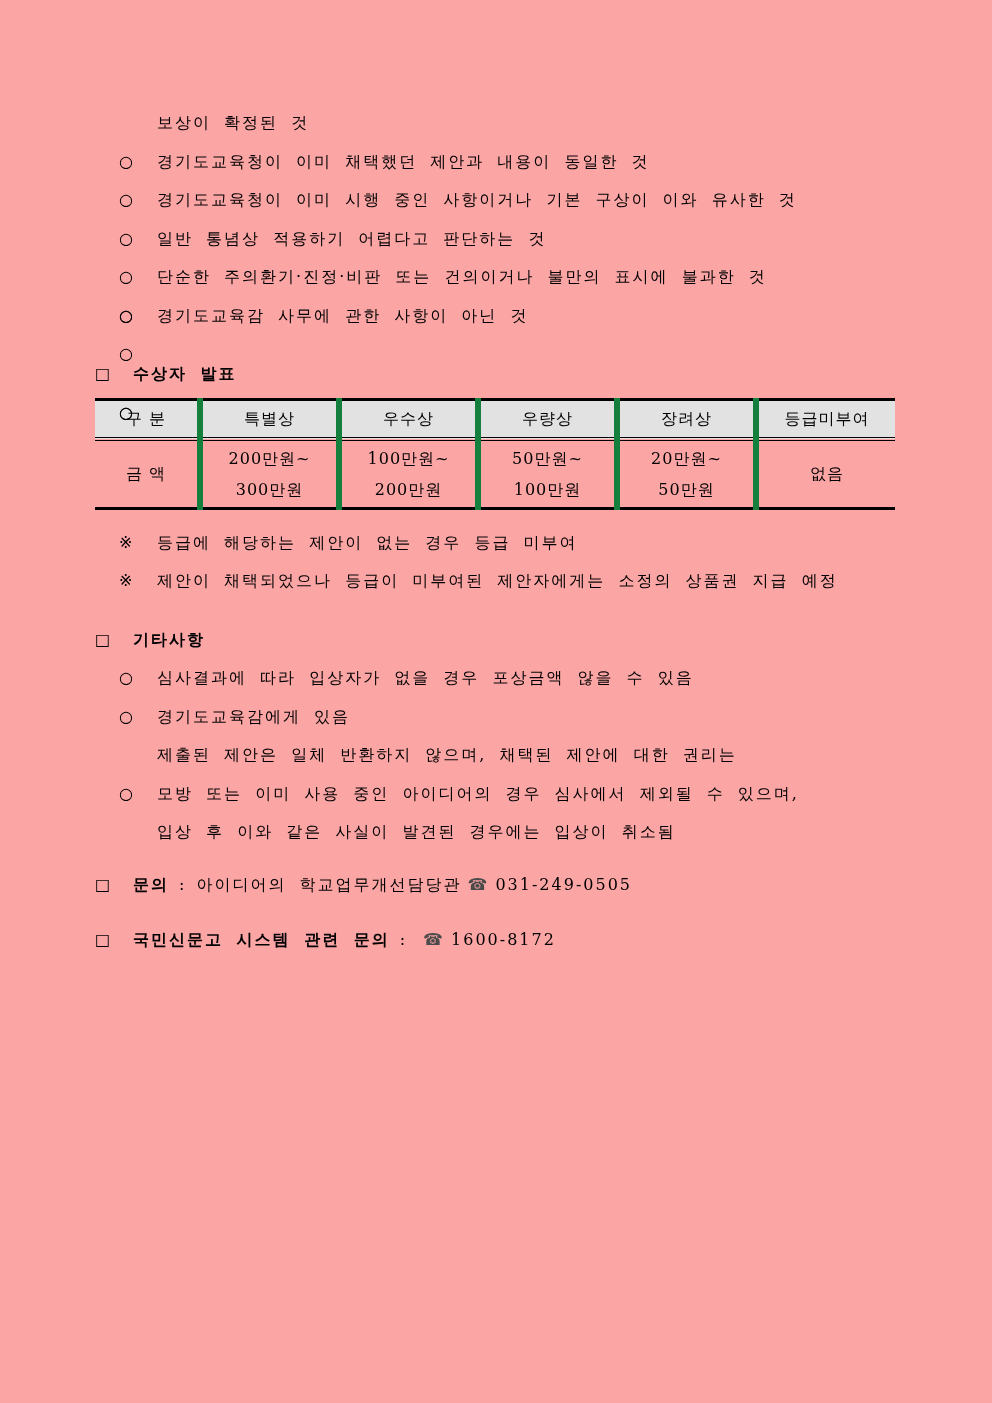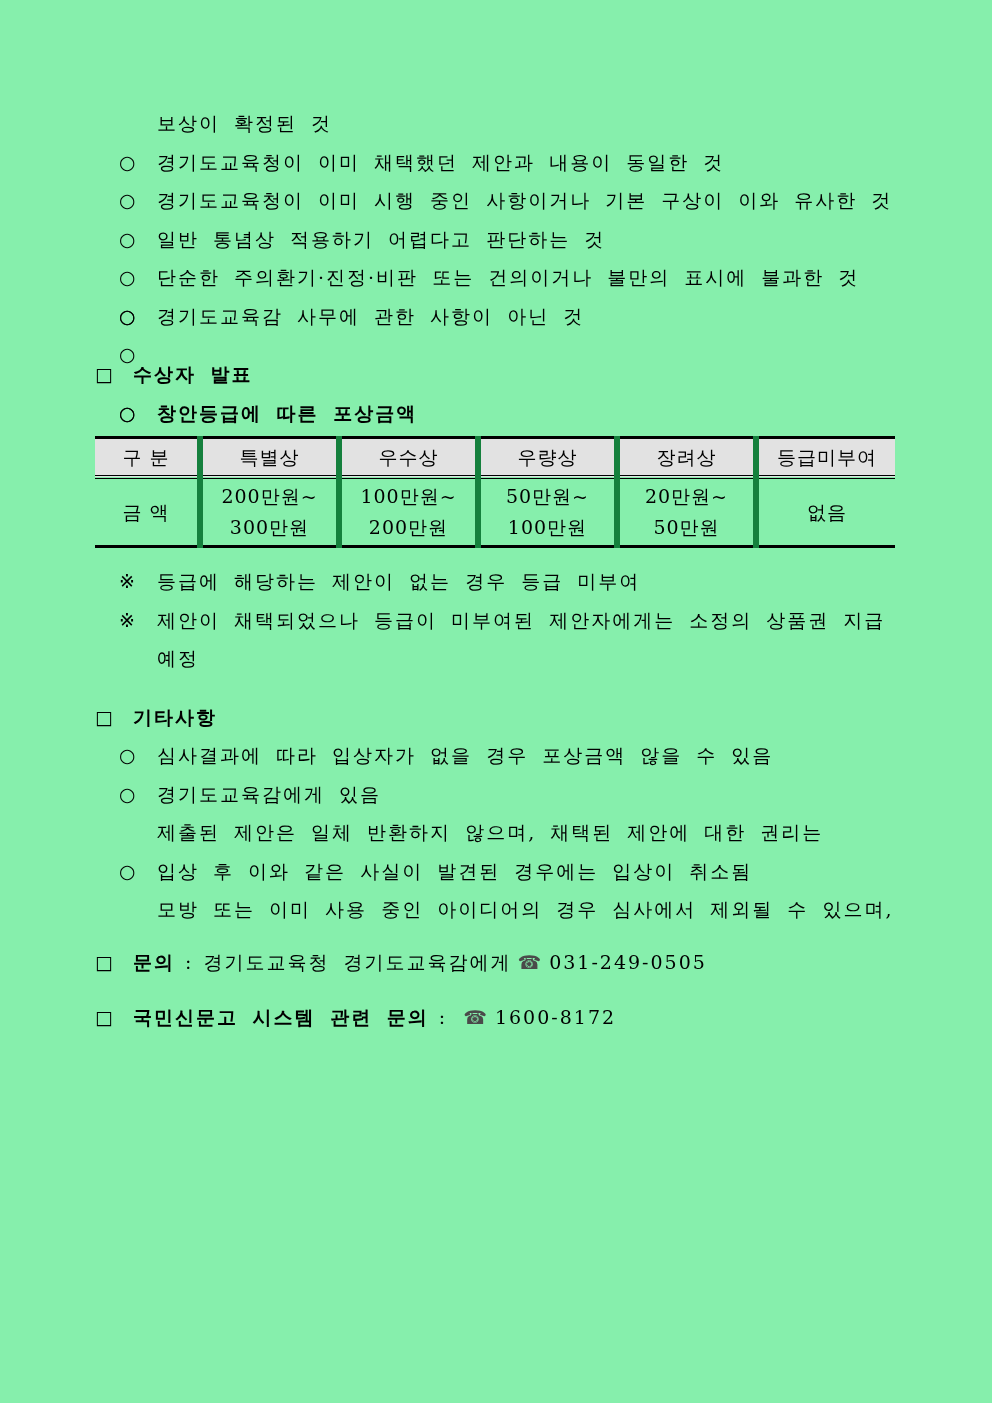--- a/index.html
+++ b/index.html
@@ -1,24 +1,24 @@
 <!DOCTYPE html>
 <html lang="ko"><head>
 <meta charset="utf-8">
 <style>
   html,body{margin:0;padding:0;background:#fff;}
   .page{
     position:relative;
     width:992px;height:1403px;
-    background:#86efac;
+    background:#fca5a5;
     box-sizing:border-box;
     padding:104px 80px 0 95px;
     overflow:hidden;
     font-family:"DejaVu Serif","Liberation Serif",serif;
-    font-size:19px;
+    font-size:16px;
     color:#000;
     letter-spacing:2px;
     word-spacing:6px;
     line-height:38.5px;
   }
   .cont-line{padding-left:62px;}
   ul.doc-list{list-style:none;margin:0;padding:0;}
   ul.doc-list li{position:relative;padding-left:62px;}
   .bullet{
     position:absolute;left:24px;top:0;
@@ -110,21 +110,20 @@
     <span class="sq">□</span>
     <span>수상자 발표</span>
   </div>
 
   <ul class="doc-list">
     <li>
       <span class="bullet">○</span>
     </li>
     <li class="bold">
       <span class="bullet">○</span>
-      <span>창안등급에 따른 포상금액</span>
     </li>
   </ul>
 
   <table class="prize">
     <colgroup>
       <col class="c0">
         <col class="cn">
         <col class="cn">
         <col class="cn">
         <col class="cn">
@@ -187,28 +186,28 @@
       <span class="bullet">○</span>
       <div>심사결과에 따라 입상자가 없을 경우 포상금액 않을 수 있음</div>
     </li>
     <li>
       <span class="bullet">○</span>
       <div>경기도교육감에게 있음</div>
       <div>제출된 제안은 일체 반환하지 않으며, 채택된 제안에 대한 권리는</div>
     </li>
     <li>
       <span class="bullet">○</span>
+      <div>모방 또는 이미 사용 중인 아이디어의 경우 심사에서 제외될 수 있으며,</div>
       <div>입상 후 이와 같은 사실이 발견된 경우에는 입상이 취소됨</div>
-      <div>모방 또는 이미 사용 중인 아이디어의 경우 심사에서 제외될 수 있으며,</div>
     </li>
   </ul>
 
   <div class="contact">
     <span class="sq">□</span>
-    <span class="bold">문의</span><span class="sep">:</span><span>경기도교육청 경기도교육감에게</span><span class="phone-ico">☎</span><span>031-249-0505</span>
+    <span class="bold">문의</span><span class="sep">:</span><span>아이디어의 학교업무개선담당관</span><span class="phone-ico">☎</span><span>031-249-0505</span>
   </div>
 
   <div class="contact contact2">
     <span class="sq">□</span>
     <span class="bold">국민신문고 시스템 관련 문의</span><span class="sep">:</span><span class="phone-ico">☎</span><span>1600-8172</span>
   </div>
 
 </div>
 
 </body></html>

